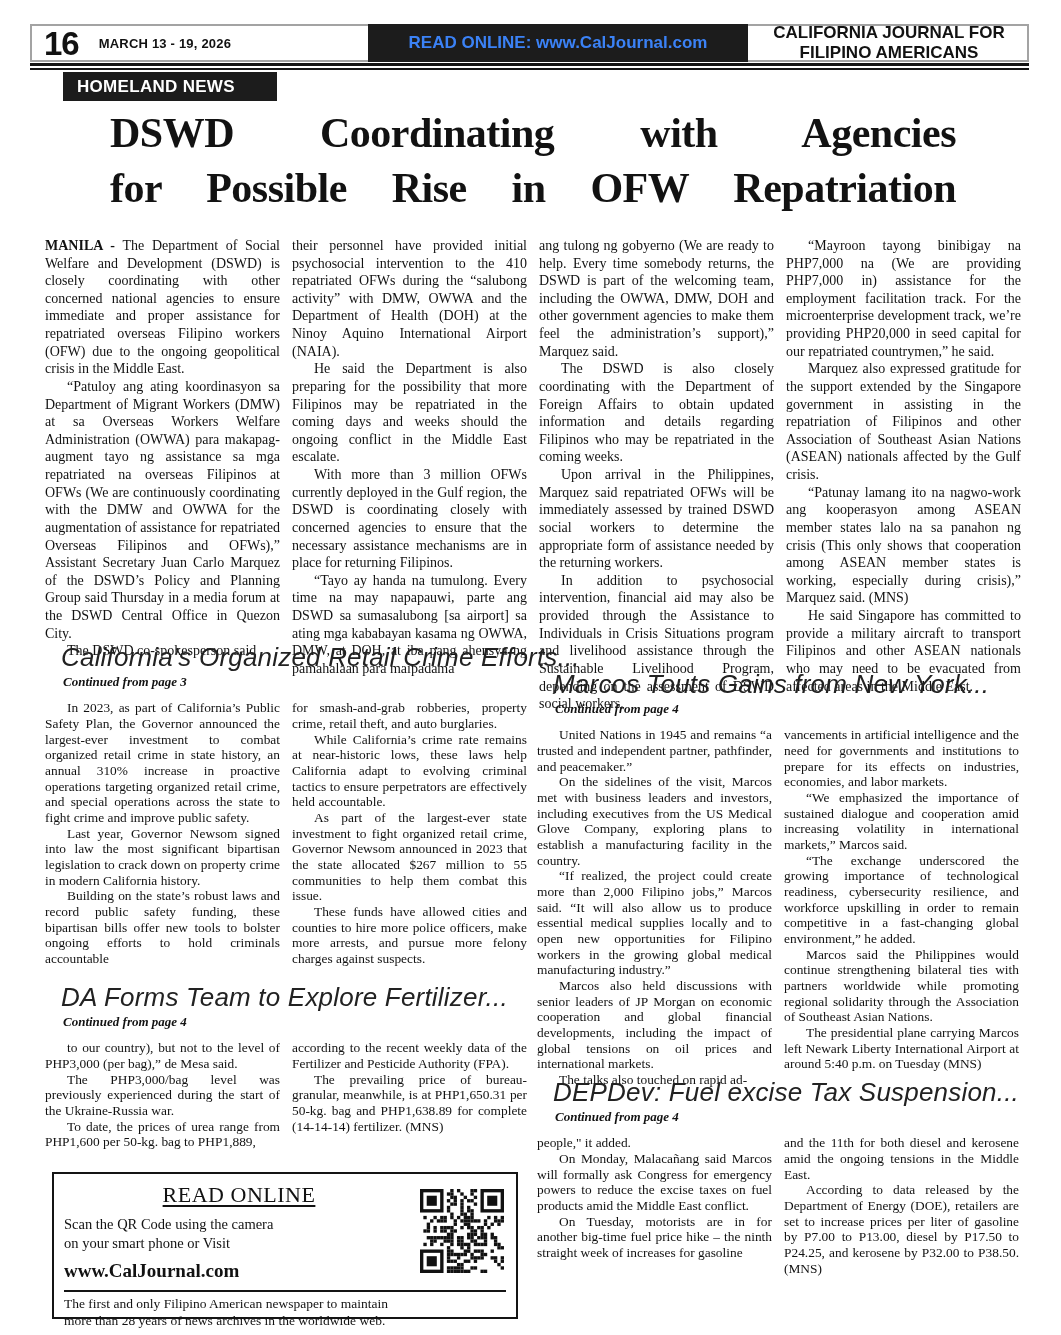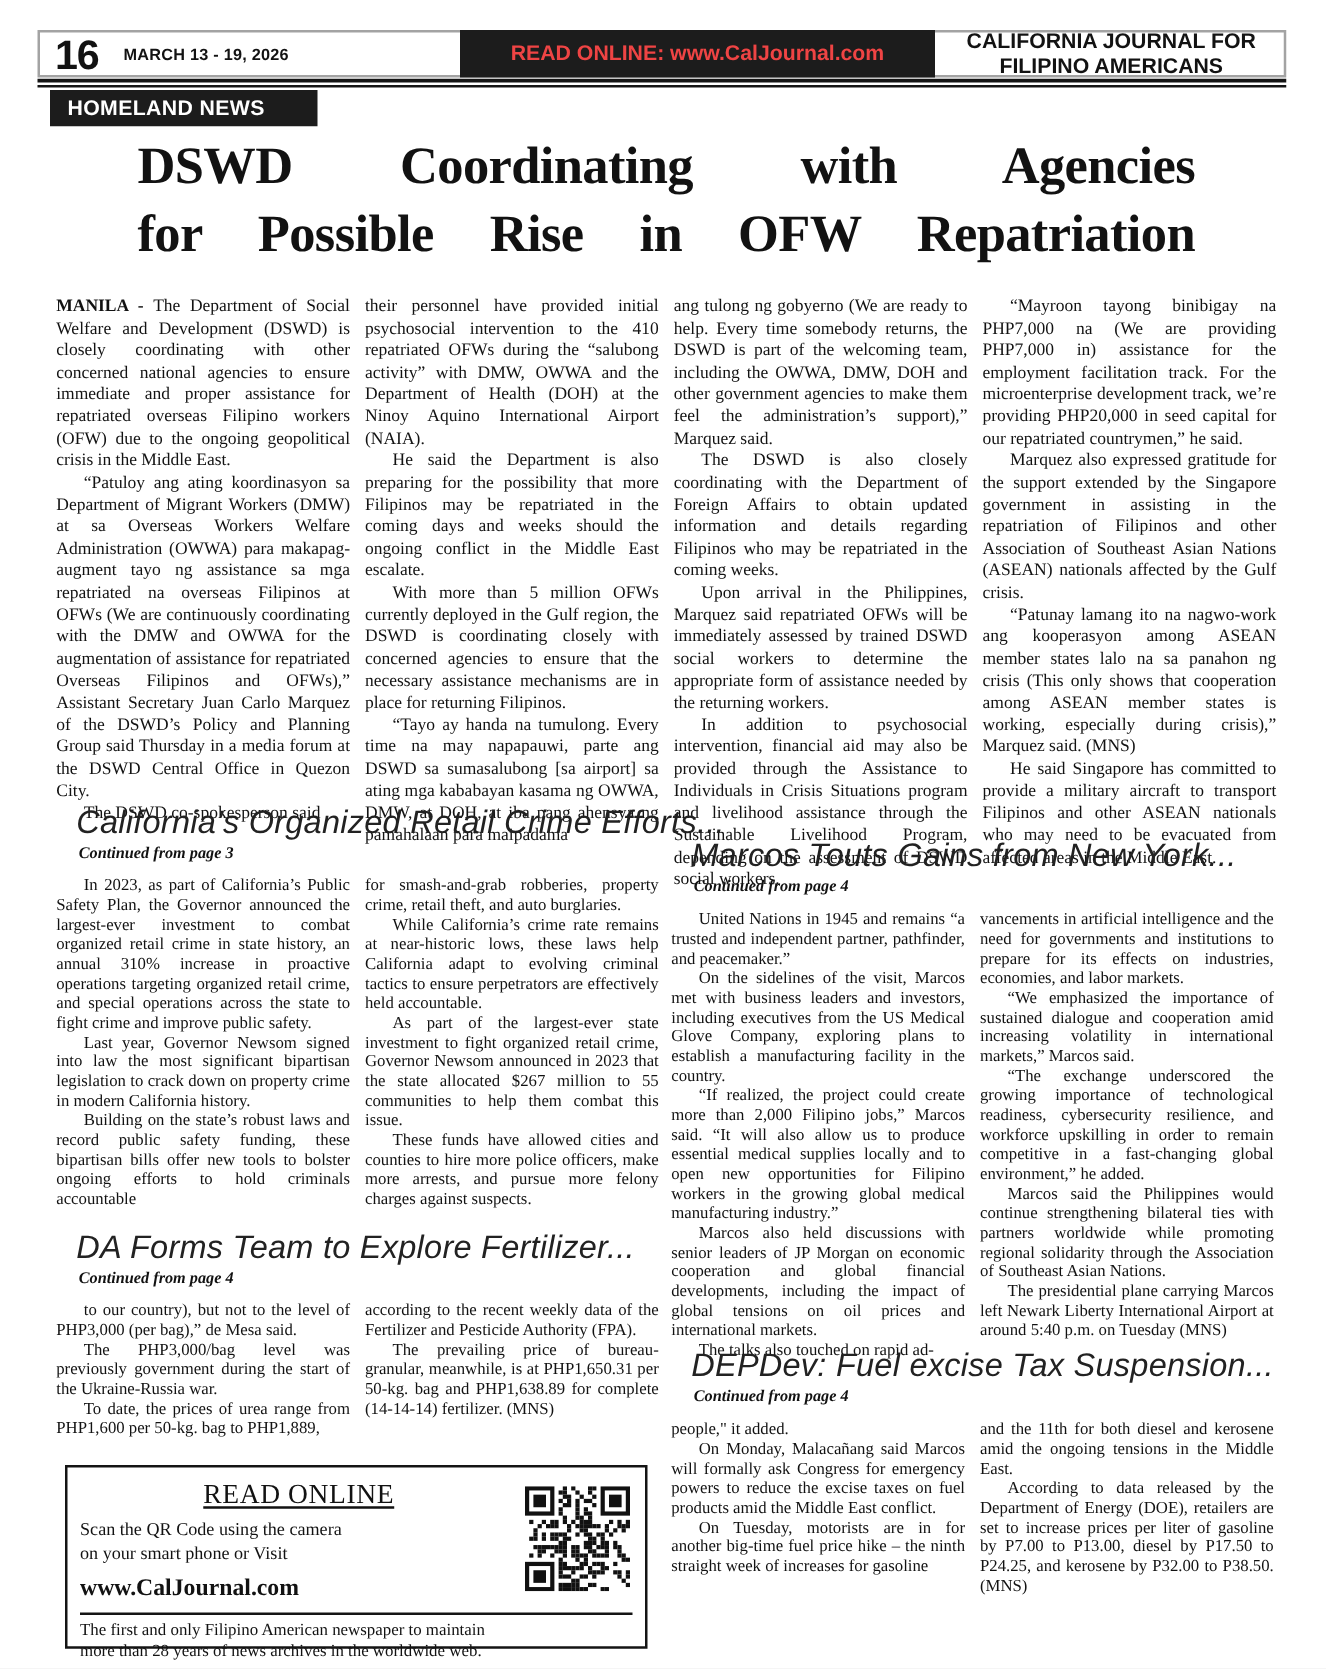--- a/index.html
+++ b/index.html
@@ -3,25 +3,25 @@
 <meta charset="utf-8">
 <style>
   html,body{margin:0;padding:0;background:#e8e8e8;}
   .page{position:relative;width:1061px;height:1335px;background:#ffffff;margin:0 auto;overflow:hidden;
         font-family:"Liberation Serif","DejaVu Serif",serif;color:#121212;}
   
   .strip{position:absolute;left:30px;top:24px;width:995px;height:34px;border:2px solid #a3a3a3;
          display:flex;align-items:center;font-family:"Liberation Sans","DejaVu Sans",sans-serif;}
   .pgnum{font-size:33px;font-weight:bold;margin-left:12px;letter-spacing:-1px;line-height:1;}
   .idate{font-size:13px;font-weight:bold;margin-left:20px;letter-spacing:.2px;}
-  .banner{position:absolute;left:336px;top:-2px;width:380px;height:38px;background:#1c1c1c;color:#ef4444;
+  .banner{position:absolute;left:336px;top:-2px;width:380px;height:38px;background:#1c1c1c;color:#3b82f6;
           display:flex;align-items:center;justify-content:center;font-size:17px;font-weight:bold;}
   .pub{position:absolute;left:722px;width:270px;text-align:center;font-size:17px;font-weight:bold;}
   .rule2{position:absolute;left:30px;top:63px;width:999px;height:2px;border-top:3px solid #141414;border-bottom:2px solid #141414;}
-  .section-label{position:absolute;left:40px;top:72px;width:200px;height:29px;background:#1c1c1c;color:#fff;
+  .section-label{position:absolute;left:63px;top:72px;width:200px;height:29px;background:#1c1c1c;color:#fff;
           font-family:"Liberation Sans","DejaVu Sans",sans-serif;font-weight:bold;font-size:17px;
           display:flex;align-items:center;padding-left:14px;letter-spacing:.3px;}
   
   .lead{position:absolute;left:45px;top:106px;width:976px;}
   .lead h1{margin:0 auto;width:846px;}
   .hl{display:block;font-weight:bold;font-size:42px;line-height:1.32;text-align:justify;text-align-last:justify;white-space:nowrap;letter-spacing:-.5px;}
   .cols{display:flex;gap:12px;}
   .lead .cols{margin-top:20px;}
   .col{width:235px;flex:none;}
   .lead .col{font-size:14px;line-height:1.26;}
@@ -70,21 +70,21 @@
     </h1>
     <div class="cols">
       <div class="col">
           <p class="bp noindent"><b>MANILA - </b>The Department of Social Welfare and Development (DSWD) is closely coordinating with other concerned national agencies to ensure immediate and proper assistance for repatriated overseas Filipino workers (OFW) due to the ongoing geopolitical crisis in the Middle East.</p>
           <p class="bp">“Patuloy ang ating koordinasyon sa Department of Migrant Workers (DMW) at sa Overseas Workers Welfare Administration (OWWA) para makapag-augment tayo ng assistance sa mga repatriated na overseas Filipinos at OFWs (We are continuously coordinating with the DMW and OWWA for the augmentation of assistance for repatriated Overseas Filipinos and OFWs),” Assistant Secretary Juan Carlo Marquez of the DSWD’s Policy and Planning Group said Thursday in a media forum at the DSWD Central Office in Quezon City.</p>
           <p class="bp">The DSWD co-spokesperson said</p>
         </div>
       <div class="col">
           <p class="bp noindent">their personnel have provided initial psychosocial intervention to the 410 repatriated OFWs during the “salubong activity” with DMW, OWWA and the Department of Health (DOH) at the Ninoy Aquino International Airport (NAIA).</p>
           <p class="bp">He said the Department is also preparing for the possibility that more Filipinos may be repatriated in the coming days and weeks should the ongoing conflict in the Middle East escalate.</p>
-          <p class="bp">With more than 5 million OFWs currently deployed in the Gulf region, the DSWD is coordinating closely with concerned agencies to ensure that the necessary assistance mechanisms are in place for returning Filipinos.</p>
+          <p class="bp">With more than 3 million OFWs currently deployed in the Gulf region, the DSWD is coordinating closely with concerned agencies to ensure that the necessary assistance mechanisms are in place for returning Filipinos.</p>
           <p class="bp">“Tayo ay handa na tumulong. Every time na may napapauwi, parte ang DSWD sa sumasalubong [sa airport] sa ating mga kababayan kasama ng OWWA, DMW, at DOH, at iba pang ahensya ng pamahalaan para maipadama</p>
         </div>
       <div class="col">
           <p class="bp noindent">ang tulong ng gobyerno (We are ready to help. Every time somebody returns, the DSWD is part of the welcoming team, including the OWWA, DMW, DOH and other government agencies to make them feel the administration’s support),” Marquez said.</p>
           <p class="bp">The DSWD is also closely coordinating with the Department of Foreign Affairs to obtain updated information and details regarding Filipinos who may be repatriated in the coming weeks.</p>
           <p class="bp">Upon arrival in the Philippines, Marquez said repatriated OFWs will be immediately assessed by trained DSWD social workers to determine the appropriate form of assistance needed by the returning workers.</p>
           <p class="bp">In addition to psychosocial intervention, financial aid may also be provided through the Assistance to Individuals in Crisis Situations program and livelihood assistance through the Sustainable Livelihood Program, depending on the assessment of DSWD social workers.</p>
         </div>
       <div class="col">
           <p class="bp">“Mayroon tayong binibigay na PHP7,000 na (We are providing PHP7,000 in) assistance for the employment facilitation track. For the microenterprise development track, we’re providing PHP20,000 in seed capital for our repatriated countrymen,” he said.</p>
@@ -133,21 +133,21 @@
         </div>
     </div>
   </section>
 
   <section class="cont sec-da">
     <h2>DA Forms Team to Explore Fertilizer...</h2>
     <div class="contd">Continued from page 4</div>
     <div class="cols">
       <div class="col">
           <p class="bp">to our country), but not to the level of PHP3,000 (per bag),” de Mesa said.</p>
-          <p class="bp">The PHP3,000/bag level was previously government during the start of the Ukraine-Russia war.</p>
+          <p class="bp">The PHP3,000/bag level was previously experienced during the start of the Ukraine-Russia war.</p>
           <p class="bp">To date, the prices of urea range from PHP1,600 per 50-kg. bag to PHP1,889,</p>
         </div>
       <div class="col">
           <p class="bp noindent">according to the recent weekly data of the Fertilizer and Pesticide Authority (FPA).</p>
           <p class="bp">The prevailing price of bureau-granular, meanwhile, is at PHP1,650.31 per 50-kg. bag and PHP1,638.89 for complete (14-14-14) fertilizer. (MNS)</p>
         </div>
     </div>
   </section>
 
   <section class="cont sec-depdev">

